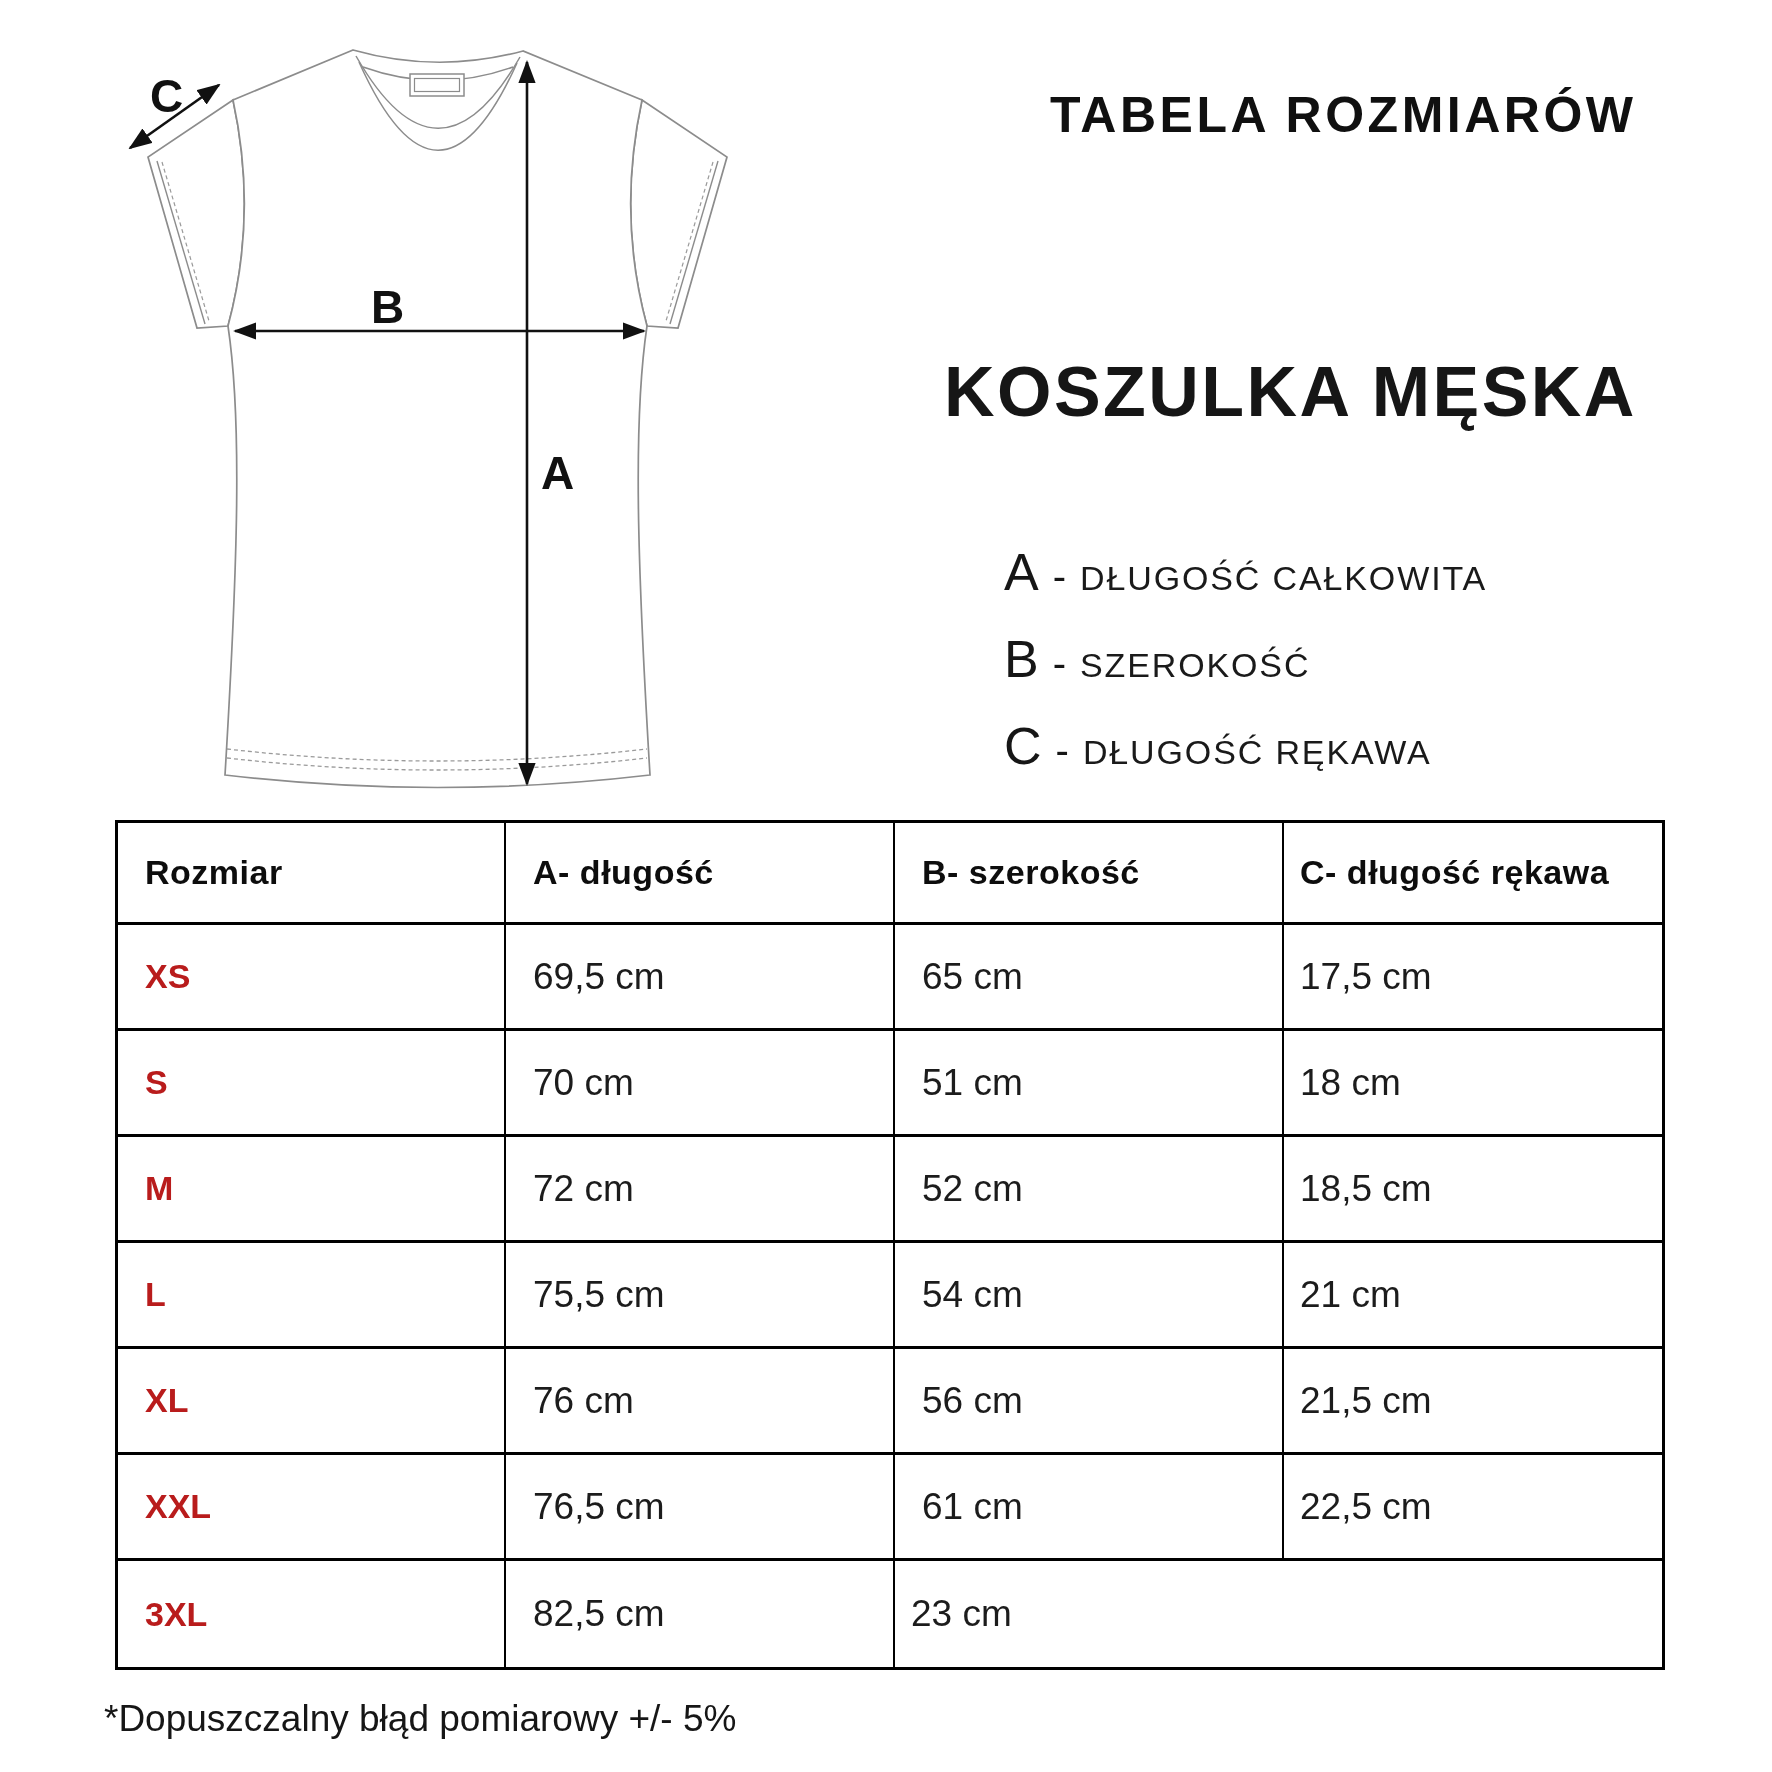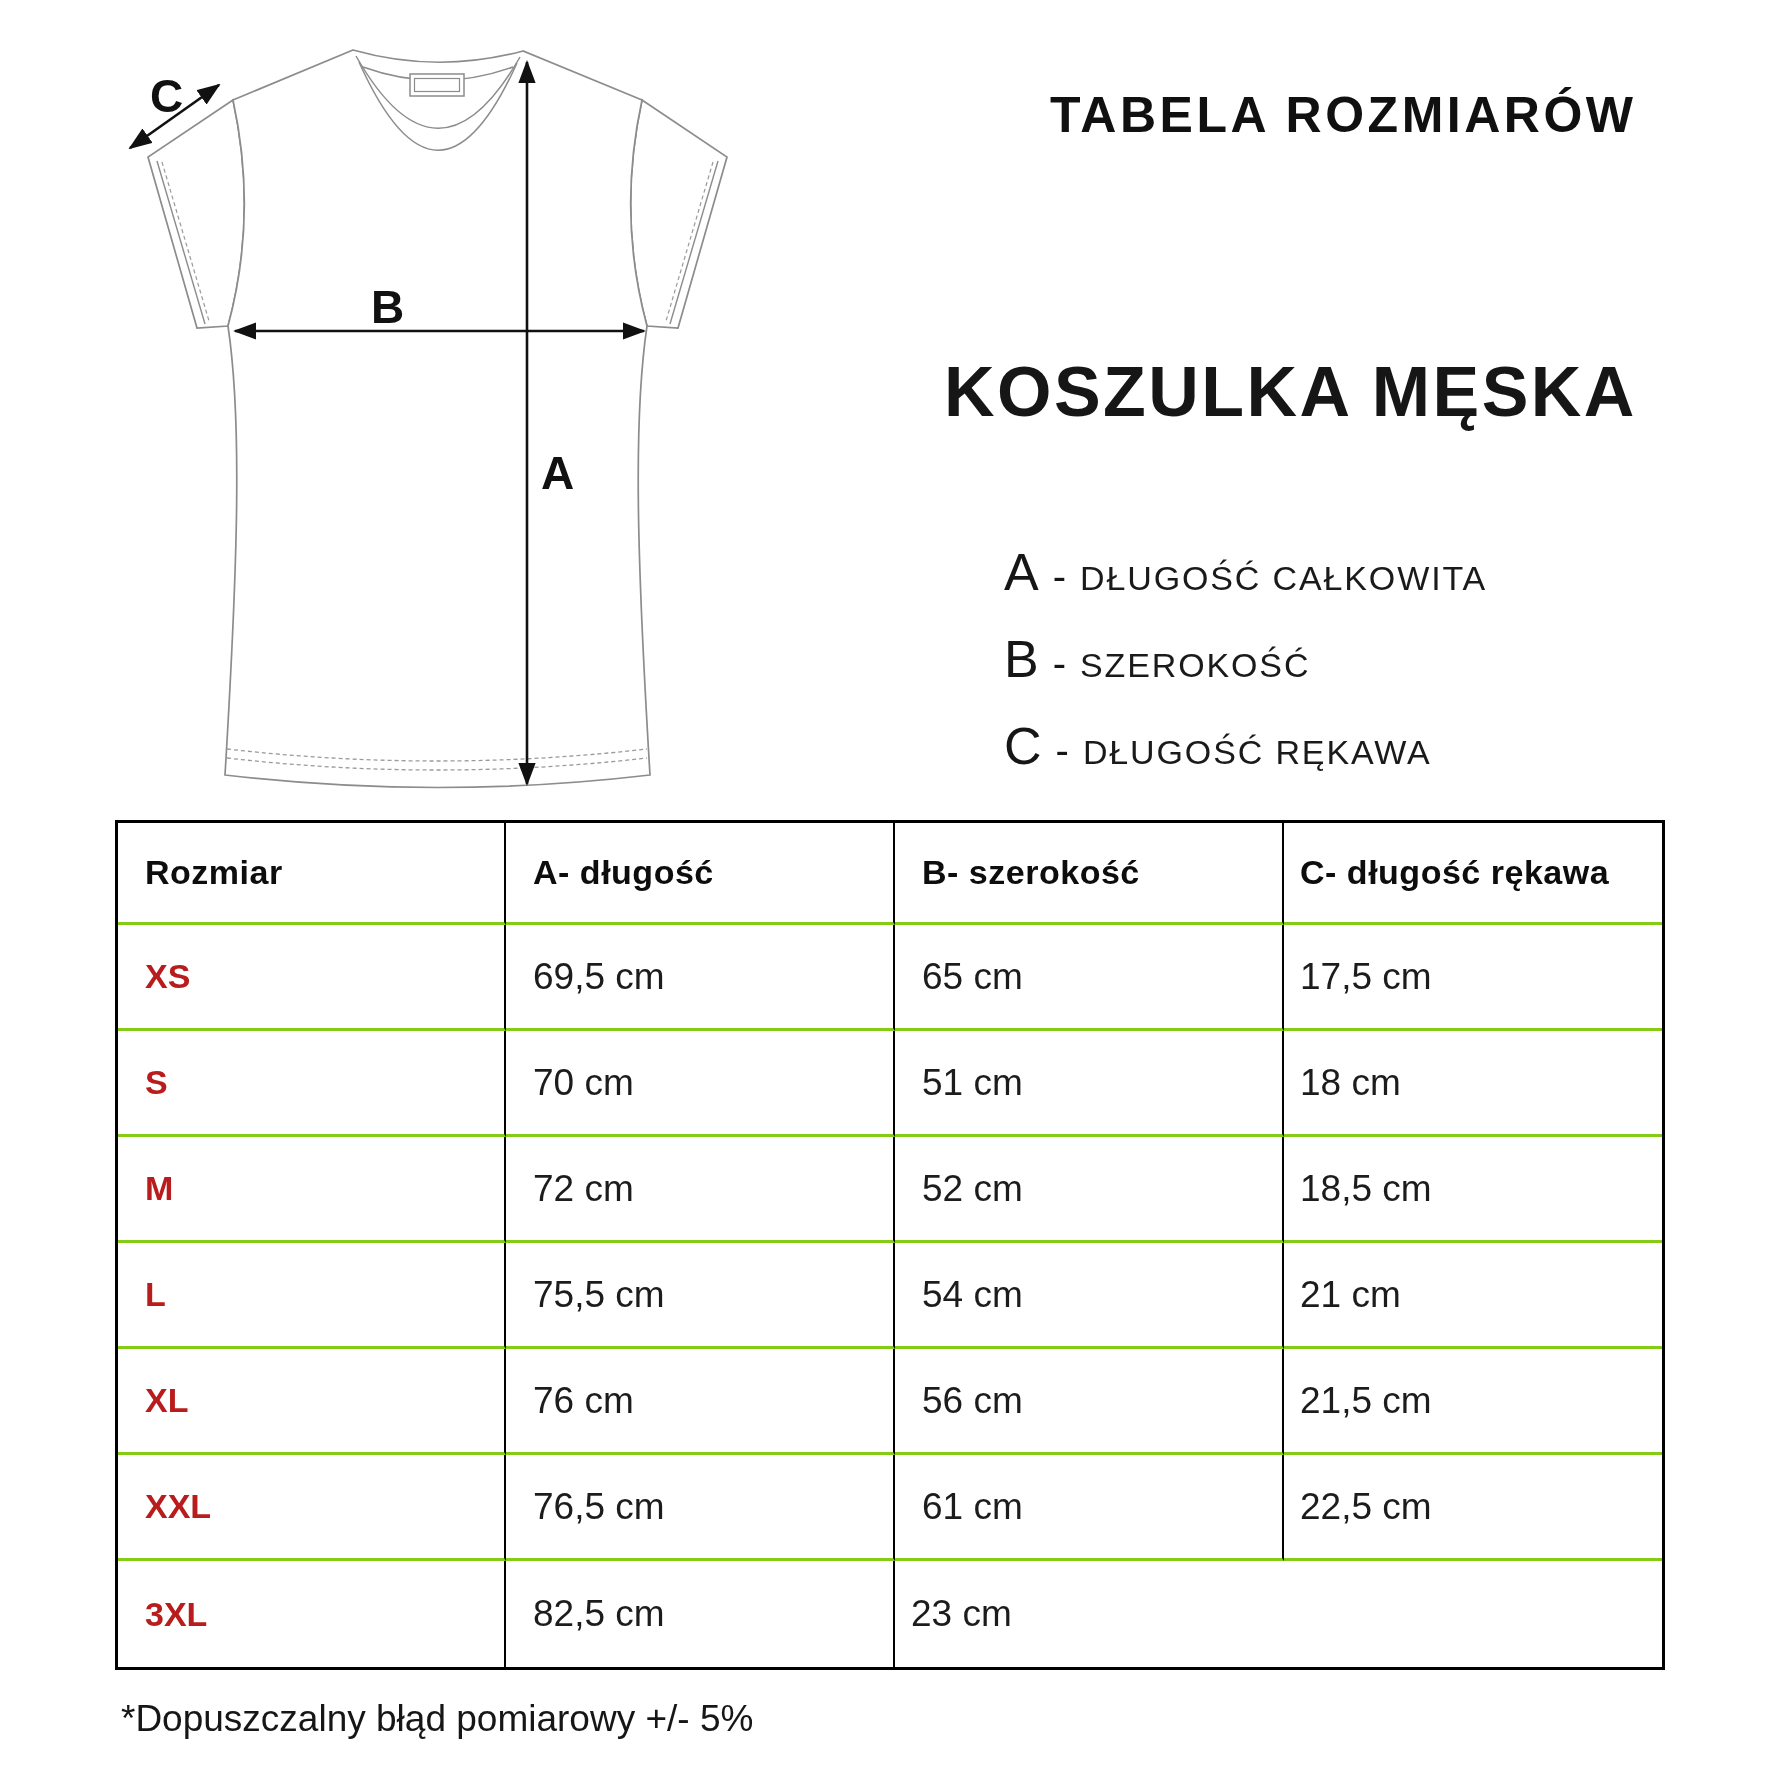--- a/index.html
+++ b/index.html
@@ -38,34 +38,34 @@
     width:1550px; height:850px; box-sizing:border-box;
     border:3px solid #000;
     display:grid;
     grid-template-columns:388px 389px 389px 1fr;
     grid-template-rows:102px repeat(7, 1fr);
     background:#fff;
   }
   .cell {
     box-sizing:border-box;
     border-right:2px solid #000;
-    border-bottom:3px solid #84cc16;
+    border-bottom:3px solid #000000;
     display:flex; align-items:center;
     padding-left:27px; white-space:nowrap;
   }
   .cell.c-last { border-right:none;padding-left:16px; }
   .cell.r-last { border-bottom:none; }
   .cell.hdr  { font-size:34px; font-weight:700; letter-spacing:0.015em; color:#0d0d0d; }
   .cell.size { font-size:34px; font-weight:700; color:#b91c1c; }
   .cell.val  { font-size:37px; font-weight:400; color:#1c1c1c; }
 
   
   .footnote {
     position:absolute; left:104px; top:1698px;
-    font-size:37px; font-weight:400; color:#161616; white-space:nowrap;margin-left:17px;
+    font-size:37px; font-weight:400; color:#161616; white-space:nowrap;
   }
 </style>
 </head>
 <body>
 
 <svg class="diagram-svg" width="790" height="800" viewBox="55 15 790 800" xmlns="http://www.w3.org/2000/svg">
   <defs>
     <marker id="ah" viewBox="0 0 12 9" refX="11" refY="4.5" markerWidth="9" markerHeight="7" orient="auto-start-reverse">
       <path d="M0,0 L12,4.5 L0,9 Z" fill="#111"></path>
     </marker>

